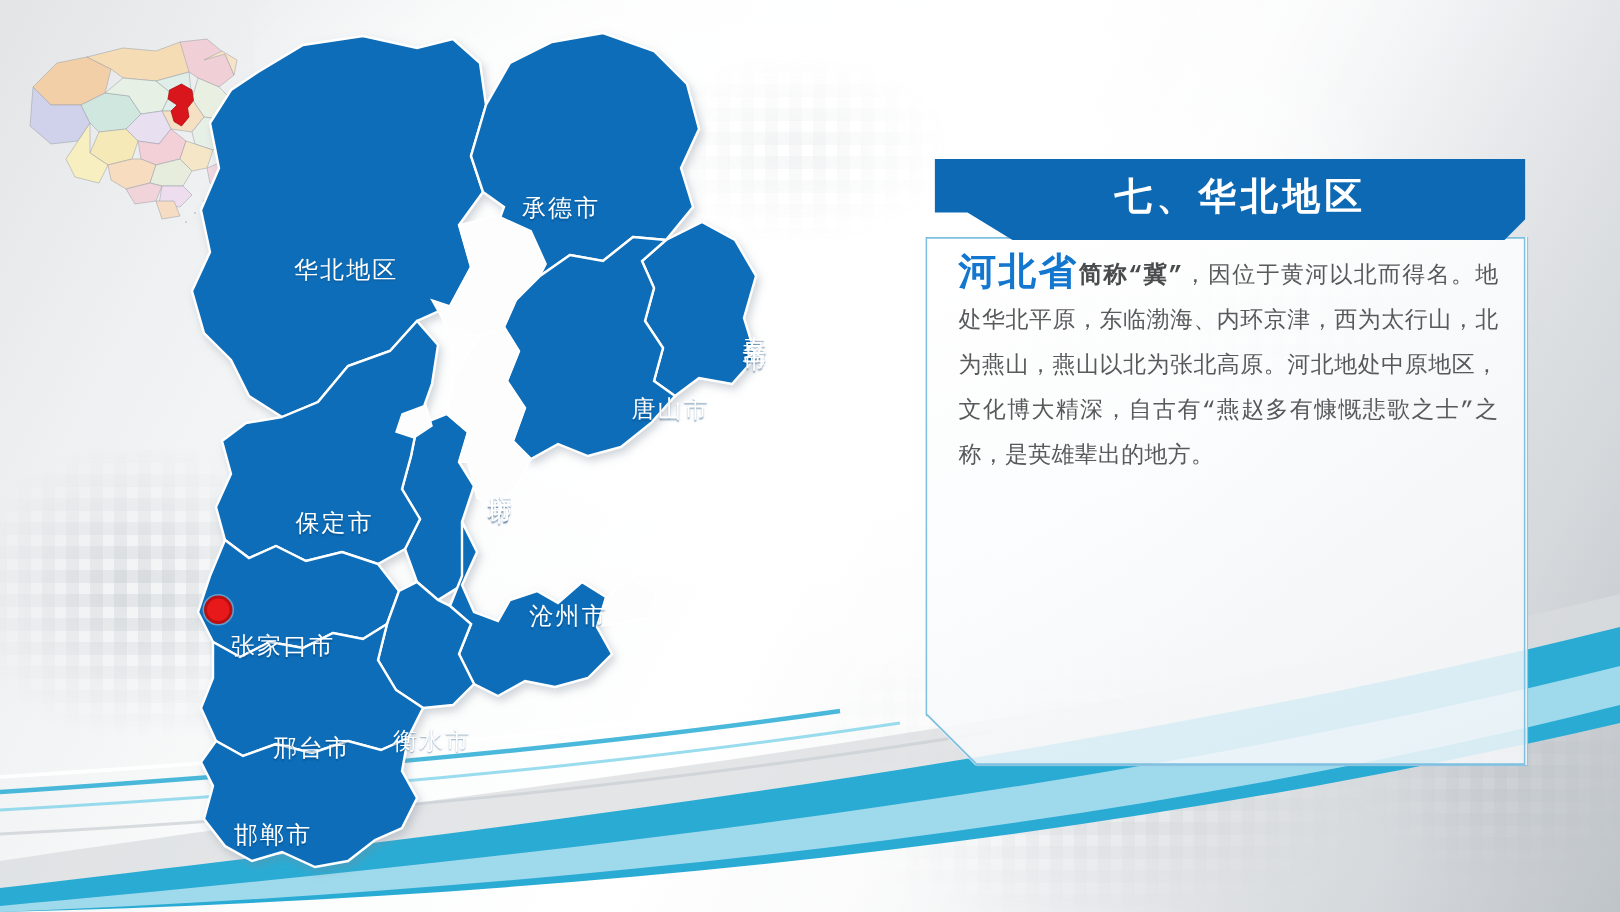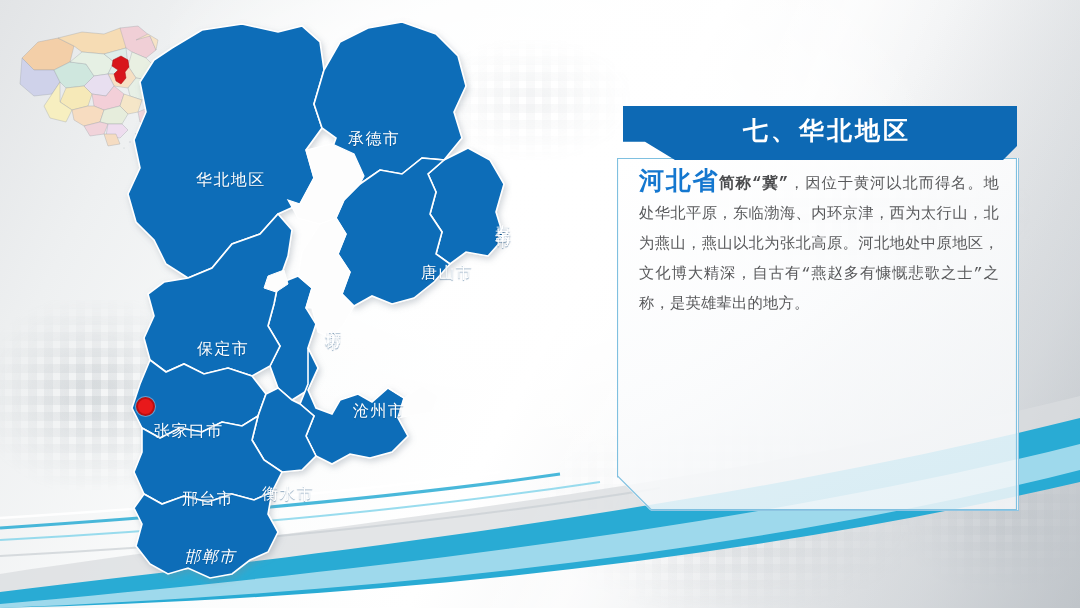--- a/index.html
+++ b/index.html
@@ -279,21 +279,21 @@
     <div class="city-label" style="left:104px; top:162px;">华北地区</div>
     <div class="city-label" style="left:256px; top:121px;">承德市</div>
     <div class="city-label vertical" style="left:400px; top:204px;">秦皇岛市</div>
     <div class="city-label" style="left:329px; top:255px;">唐山市</div>
     <div class="city-label vertical" style="left:230px; top:308px;">廊坊市</div>
     <div class="city-label" style="left:105px; top:331px;">保定市</div>
     <div class="city-label" style="left:237px; top:393px;margin-left:24px;">沧州市</div>
     <div class="city-label" style="left:62px;  top:413px;">张家口市</div>
     <div class="city-label" style="left:170px; top:433px;margin-top:43px;">衡水市</div>
     <div class="city-label" style="left:90px;  top:481px;">邢台市</div>
-    <div class="city-label" style="left:92px;  top:539px;font-style:italic;">邯郸市</div>
+    <div class="city-label" style="left:64px;  top:539px;">邯郸市</div>
   </div>
 
   <div class="panel-wrap">
 
     <div class="panel-body"></div>
 
     <svg class="panel-body-border" viewBox="0 0 400 352" preserveAspectRatio="none">
       <path d="M0.5,0.5 L399.5,0.5 L399.5,351.5 L34,351.5 L0.5,318 Z" fill="none" stroke="#7fc0e0" stroke-width="1.2"></path>
     </svg>
 

